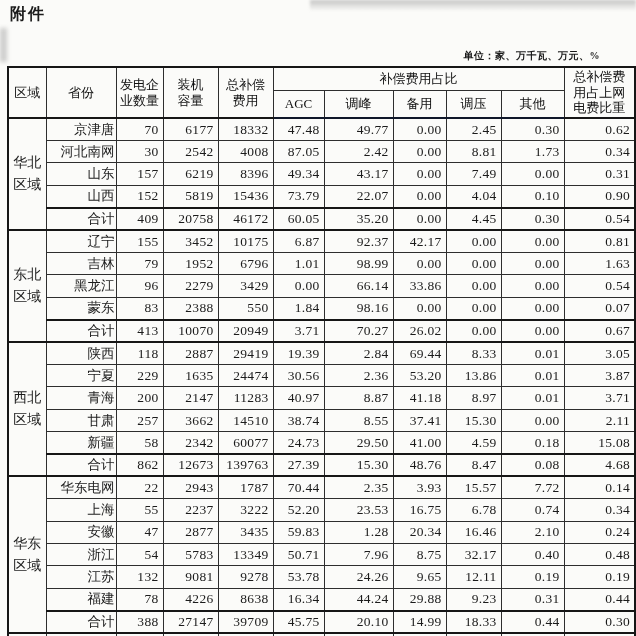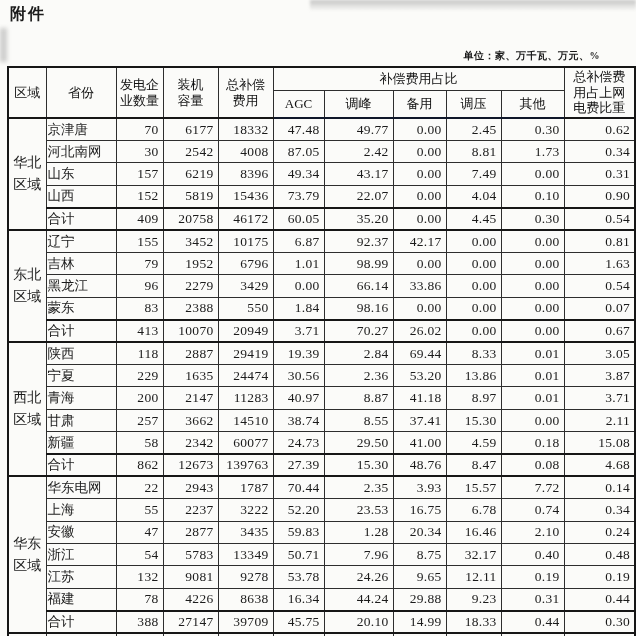--- a/index.html
+++ b/index.html
@@ -61,21 +61,21 @@
     color: #111;
   }
   thead tr.h1 { height: 23px; }
   thead tr.h2 { height: 28px; }
   thead tr.h2 th { border-bottom: 2px solid #0f172a; }
   thead th.deep { border-bottom: 2px solid #161616; }
 
   tbody tr { height: 22.4px; }
   tbody td { font-size: 13.5px; line-height: 1; }
   td.num { text-align: right; padding-right: 4px; letter-spacing: 0.3px; }
-  td.province { text-align: left; padding: 0 1px; margin-left: 44px; }
+  td.province { text-align: right; padding: 0 1px; margin-left: 44px; }
   td.region-cell {
     text-align: center;
     white-space: pre-line;
     line-height: 1.55;
     font-size: 14px;
   }
   td.heavy-top { border-top: 2px solid #161616; }
   tr.sliver { height: 22px; }
 </style>
 </head>

